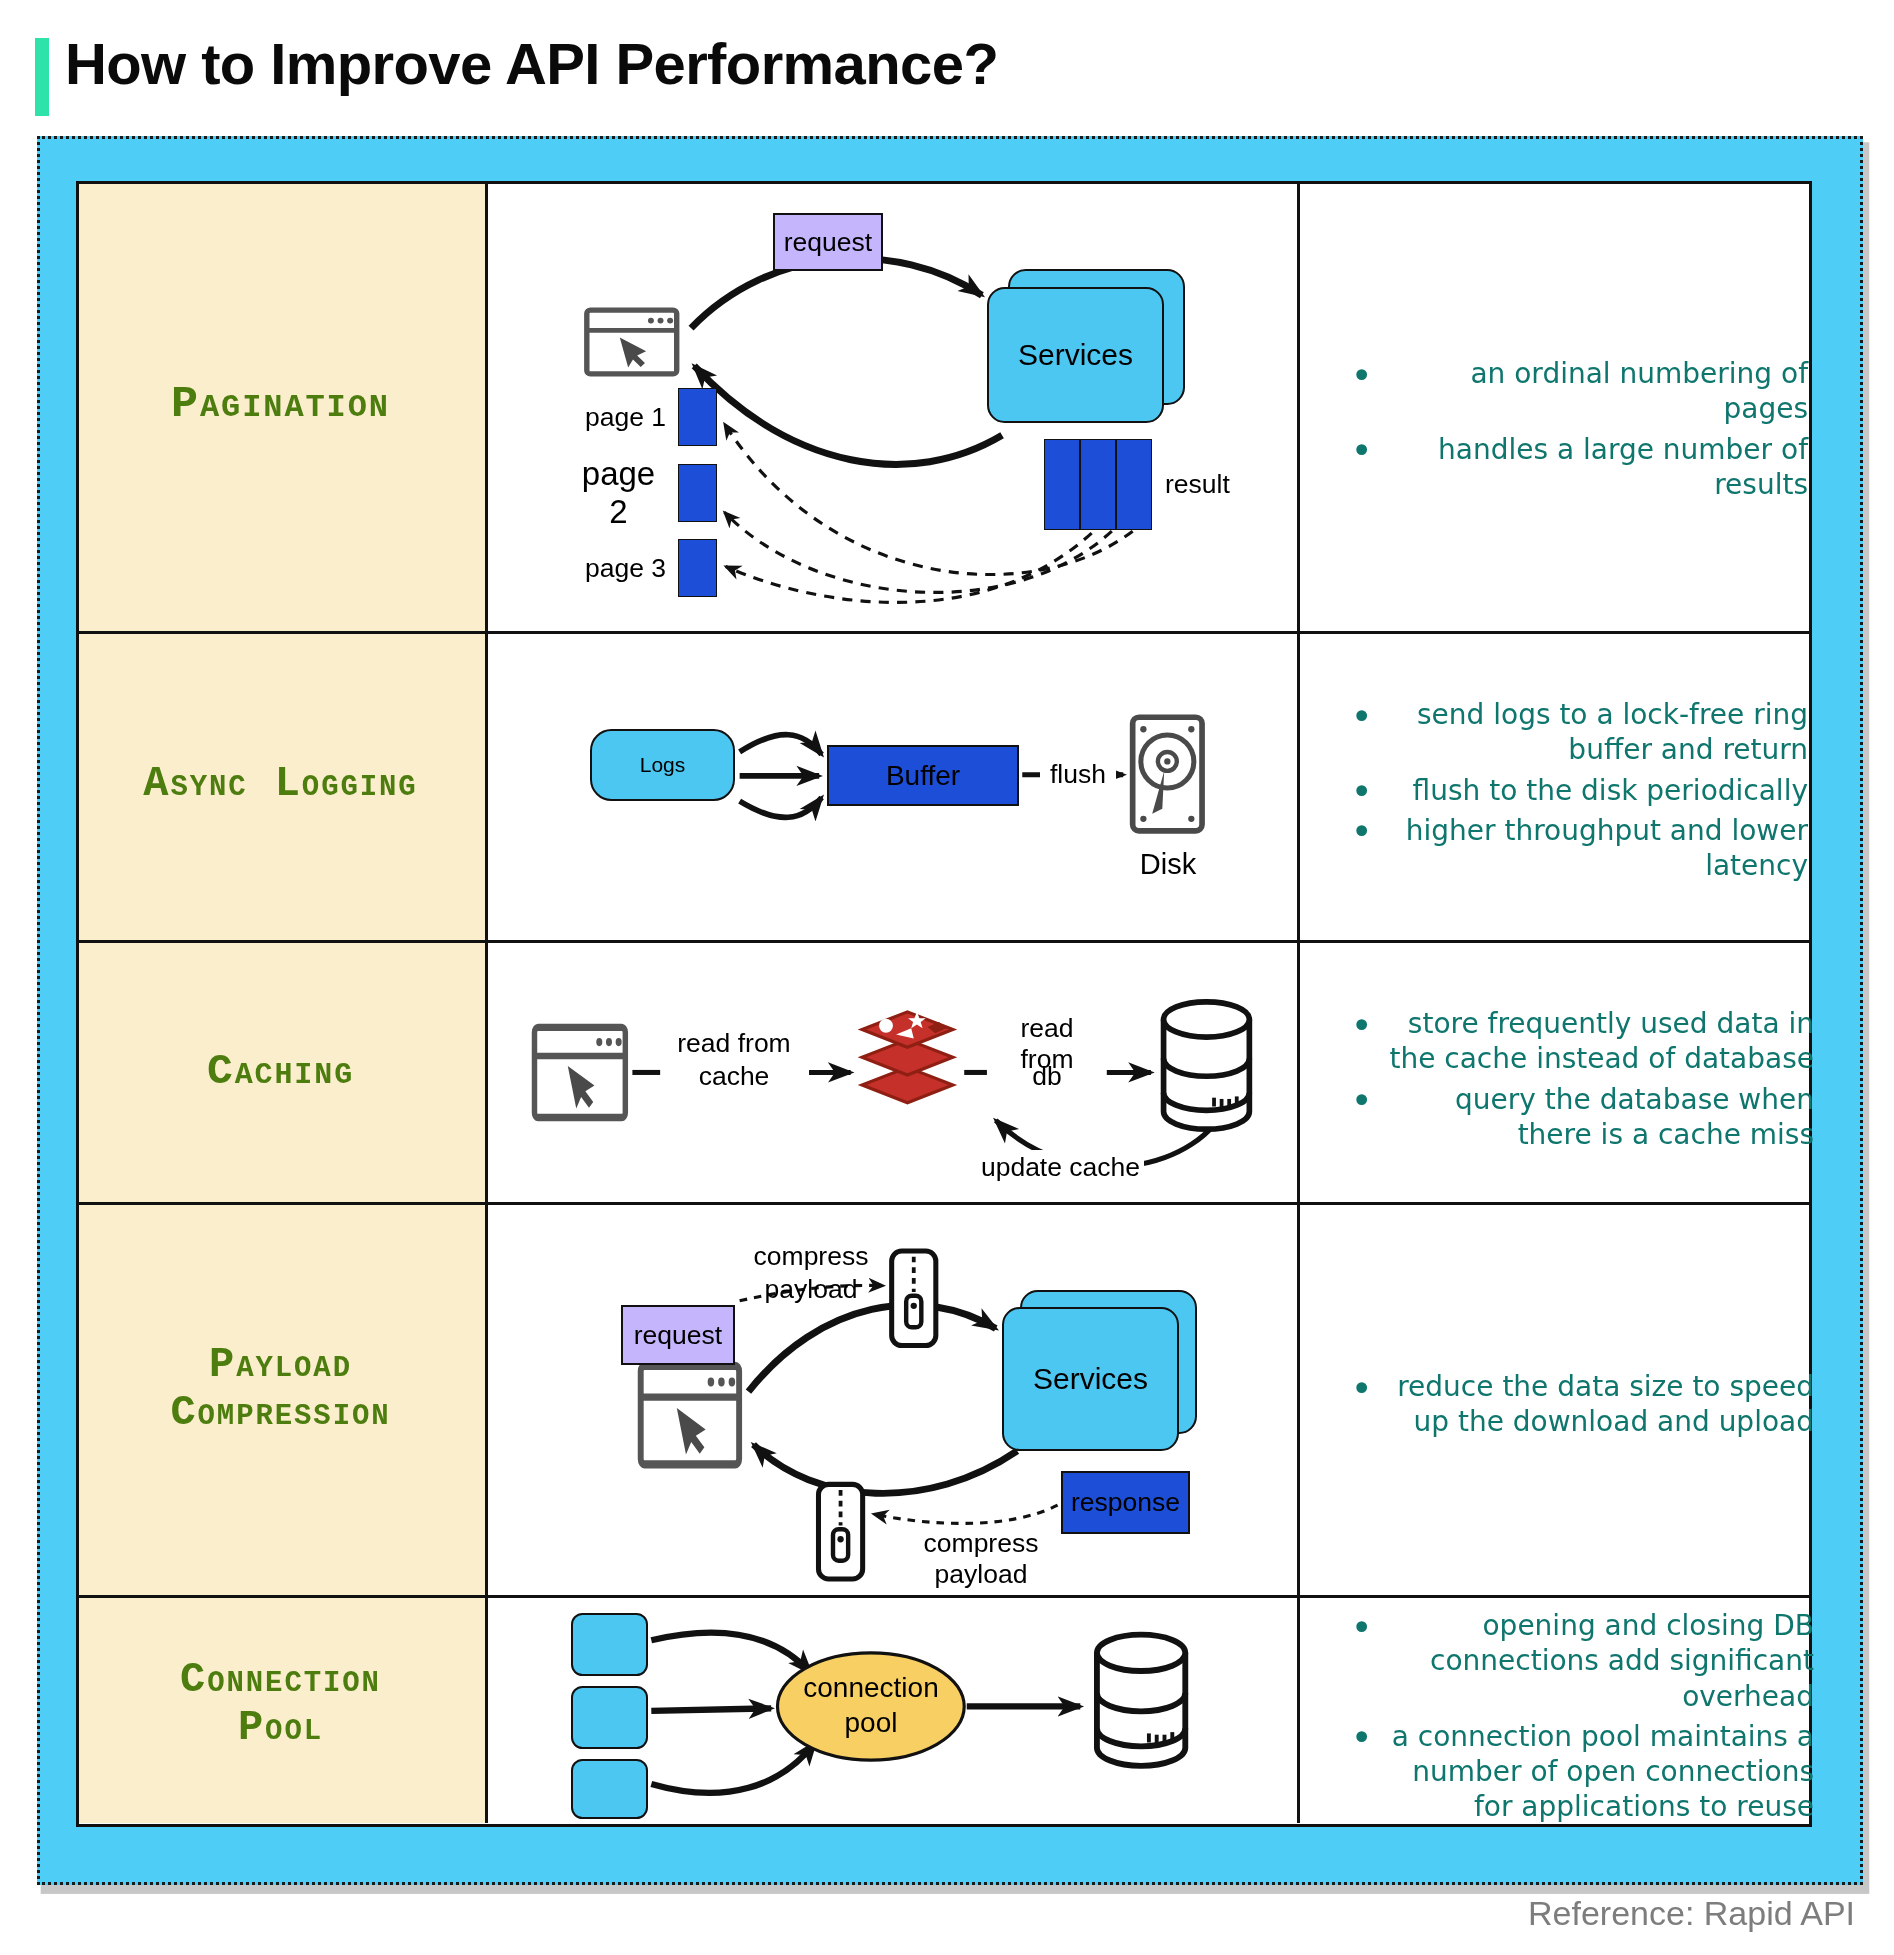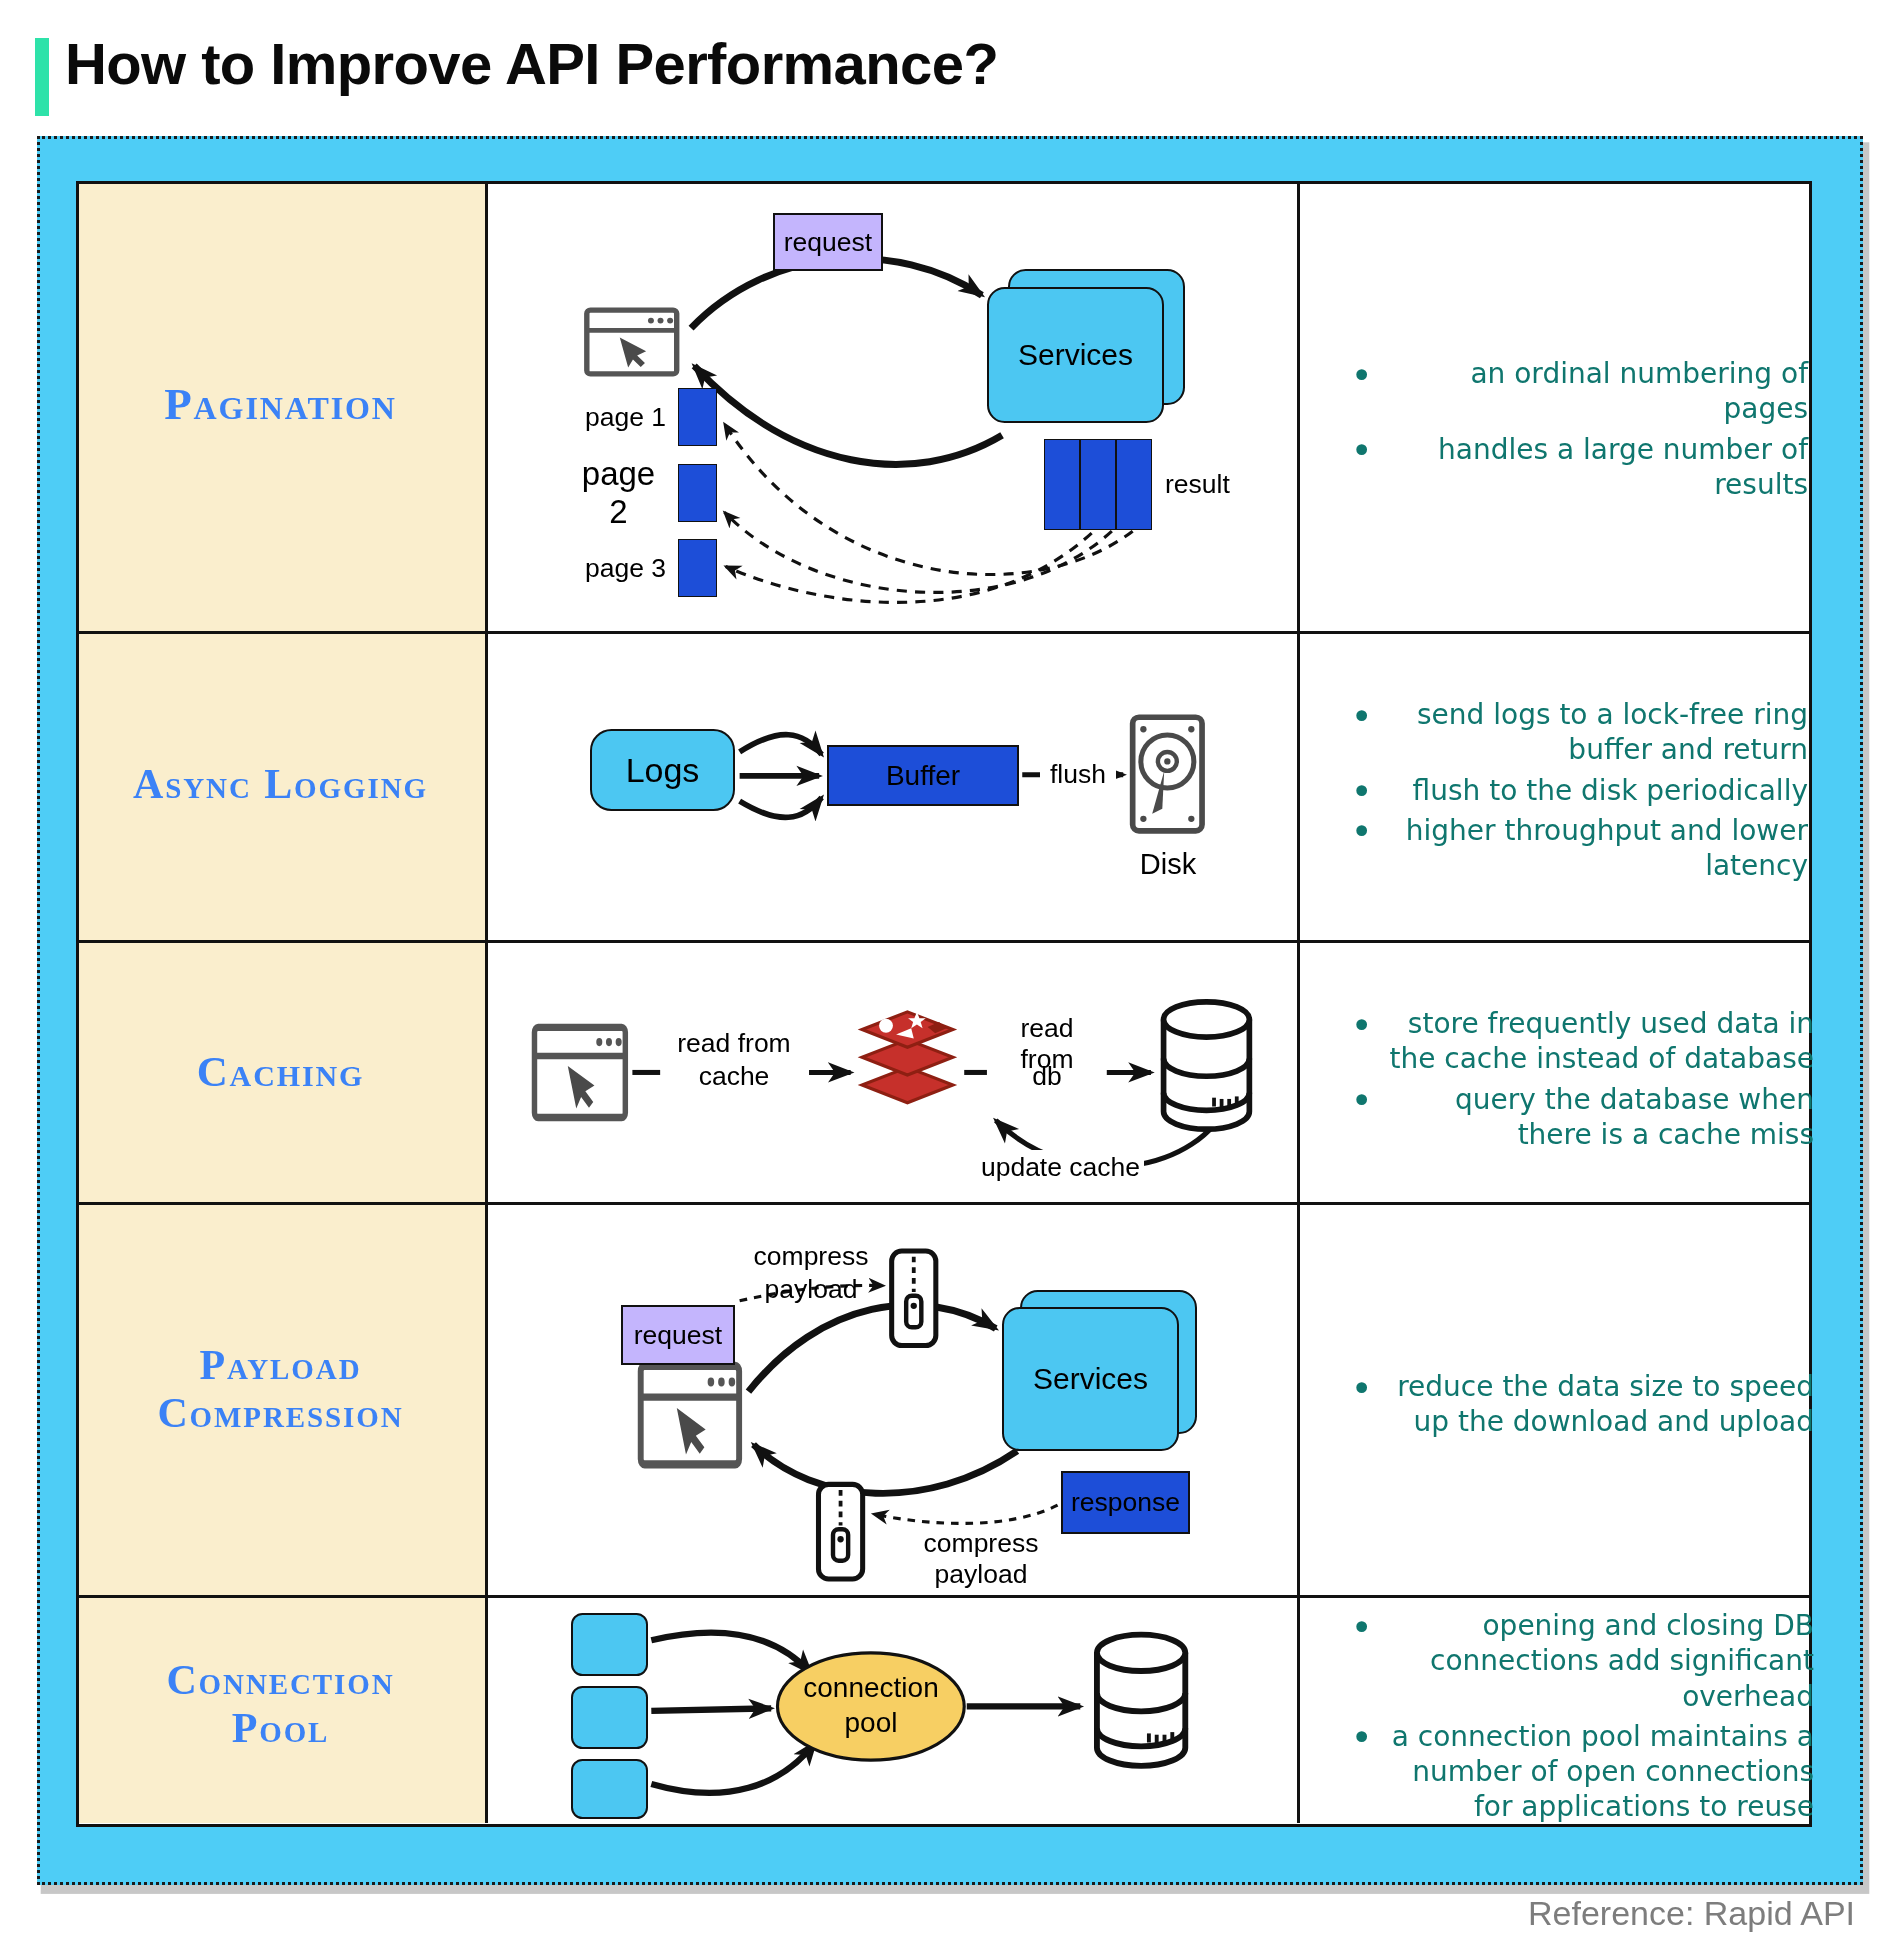--- a/index.html
+++ b/index.html
@@ -14,21 +14,21 @@
   
   .board{position:absolute;left:37px;top:136px;width:1820px;height:1743px;
       background:#4ecdf6;border:3.2px dotted #1a1a1a;box-shadow:5px 7.6px 0 1.3px #c7c7c7;}
   .table{position:absolute;left:76px;top:181px;width:1736px;height:1646px;
       background:#ffffff;border:3.2px solid #111;box-sizing:border-box;}
   .creamcol{position:absolute;left:79px;top:184px;width:406px;height:1639px;background:#faeecd;}
   .vline{position:absolute;top:184px;width:3.2px;height:1639px;background:#111;}
   .hline{position:absolute;left:79px;width:1730px;height:3.2px;background:#111;}
 
   
-  .rowlabel{position:absolute;color:#3b82f6;font-family:Liberation Serif, serif;
+  .rowlabel{position:absolute;color:#4d7c0f;font-family:Liberation Mono, monospace;
       font-weight:bold;font-variant:small-caps;text-align:center;line-height:1.15;
       letter-spacing:1.9px;}
 
   
   ul.bullets{position:absolute;margin:0;padding:0;list-style:none;
       font-family:"DejaVu Sans", sans-serif;font-size:28px;line-height:1.26;color:#0f766e;text-align:right;}
   ul.bullets li{position:relative;padding-left:39px;margin-bottom:5px;}
   ul.bullets li::before{content:"\2022";position:absolute;left:3.8px;top:-2.5px;font-size:37px;}
 
   
@@ -196,21 +196,21 @@
   <div class="lbl" style="left:571px;top:478px;width:95px;height:29px;font-size:33px;justify-content:flex-end;">page 2</div>
   <div class="lbl" style="left:571px;top:554px;width:95px;height:29px;font-size:26.5px;justify-content:flex-end;">page 3</div>
   <div class="dbox yellow" style="left:678px;top:388px;width:39px;height:58px;border-width:1.9px;"></div>
   <div class="dbox yellow" style="left:678px;top:464px;width:39px;height:58px;border-width:1.9px;"></div>
   <div class="dbox yellow" style="left:678px;top:539px;width:39px;height:58px;border-width:1.9px;"></div>
   <div class="dbox yellow" style="left:1044px;top:439px;width:36px;height:91px;border-width:1.9px;"></div>
   <div class="dbox yellow" style="left:1080px;top:439px;width:36px;height:91px;border-width:1.9px;"></div>
   <div class="dbox yellow" style="left:1116px;top:439px;width:36px;height:91px;border-width:1.9px;"></div>
   <div class="lbl" style="left:1165px;top:468px;width:107px;height:33px;font-size:26.5px;justify-content:flex-start;">result</div>
 
-  <div class="dbox bluebox rounded" style="left:590px;top:729px;width:145px;height:82px;font-size:34px;">Logs</div>
+  <div class="dbox bluebox rounded" style="left:590px;top:729px;width:145px;height:72px;font-size:21px;">Logs</div>
   <div class="dbox yellow" style="left:827px;top:745px;width:192px;height:61px;font-size:28px;">Buffer</div>
   <div class="lbl whitebg" style="left:1040px;top:757px;width:76px;height:35px;font-size:26.5px;">flush</div>
   <div class="lbl" style="left:1116px;top:845px;width:104px;height:38px;font-size:29px;">Disk</div>
 
   <div class="lbl" style="left:666px;top:1027px;width:136px;height:33px;font-size:26.5px;">read from</div>
   <div class="lbl" style="left:666px;top:1060px;width:136px;height:33px;font-size:26.5px;">cache</div>
   <div class="lbl" style="left:992px;top:1027px;width:110px;height:33px;font-size:26.5px;">read from</div>
   <div class="lbl" style="left:992px;top:1060px;width:110px;height:33px;font-size:26.5px;">db</div>
   <div class="lbl whitebg" style="left:977px;top:1150px;width:167px;height:35px;font-size:26.5px;">update cache</div>
 

